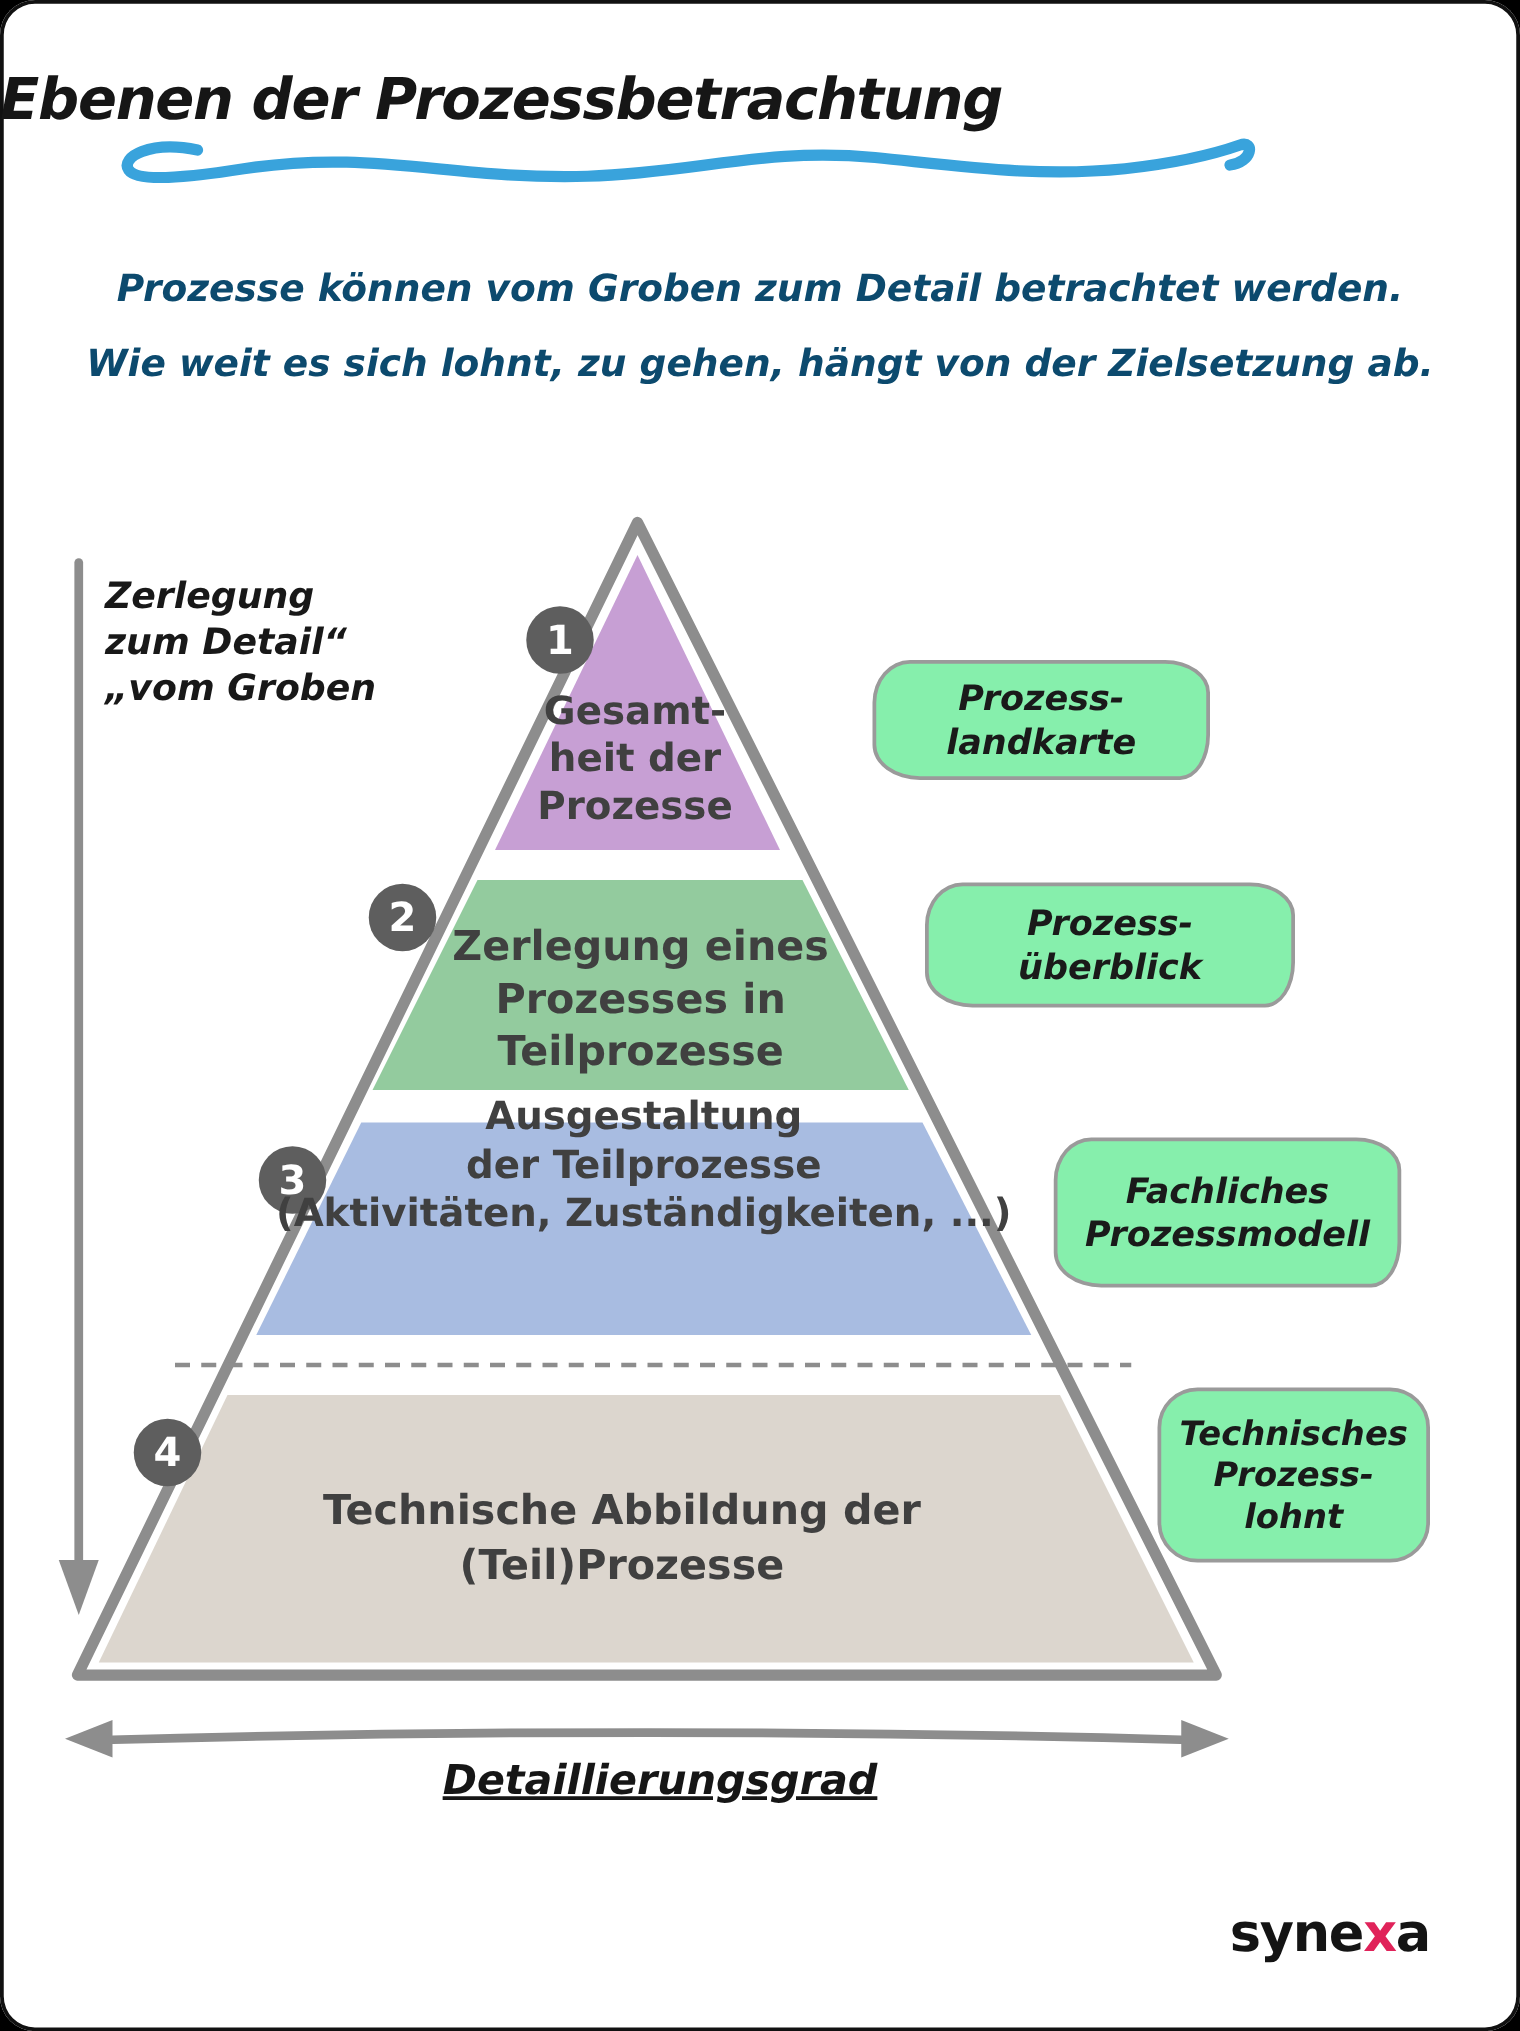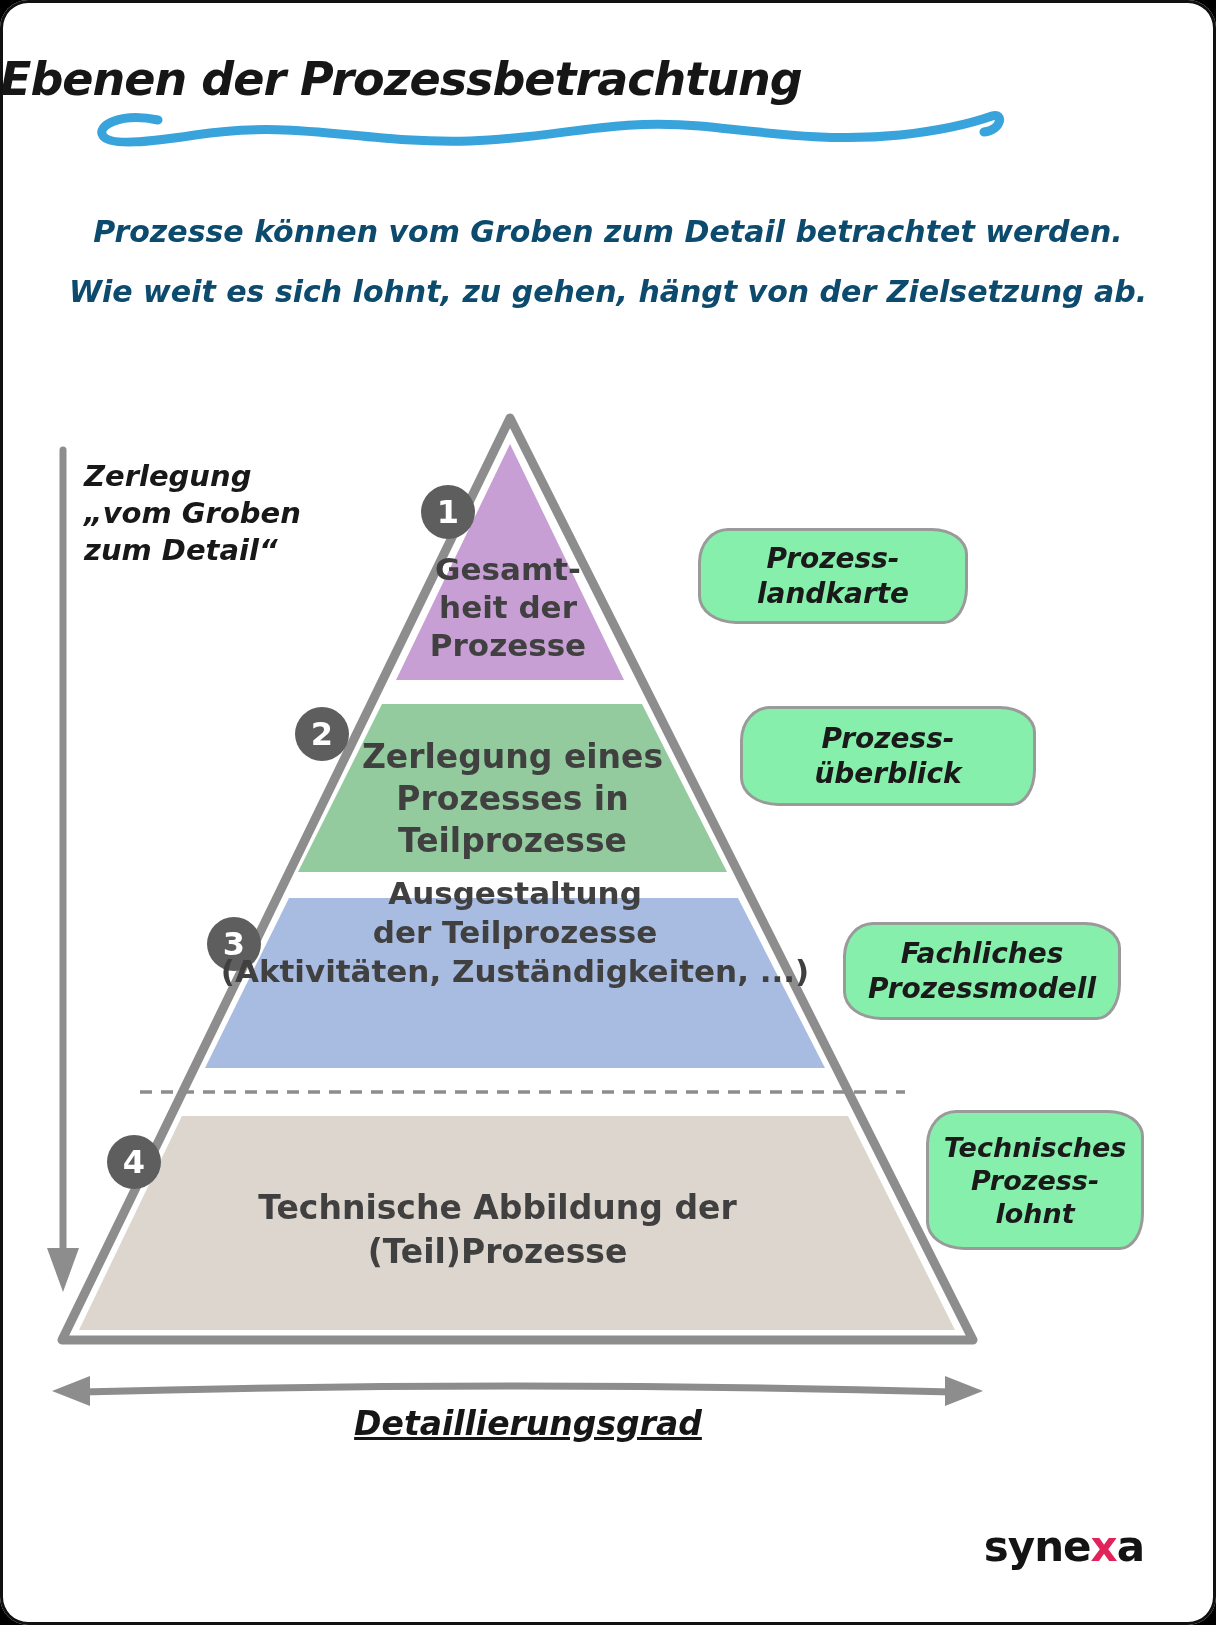--- a/index.html
+++ b/index.html
@@ -103,22 +103,22 @@
     font-size: 28px;
     line-height: 35px;
     font-weight: bold;
     font-style: italic;
     color: #1a1a1a;
     text-align: center;
     box-sizing: border-box;
   }
   .b1 { left: 698px; top: 528px; width: 270px; height: 96px; }
   .b2 { left: 740px; top: 706px; width: 296px; height: 100px; }
-  .b3 { left: 843px; top: 910px; width: 278px; height: 98px; margin-top: 12px; }
-  .b4 { left: 926px; top: 1110px; width: 218px; height: 140px; font-size: 27px; line-height: 33px; }
+  .b3 { left: 843px; top: 910px; width: 278px; height: 120px; }
+  .b4 { left: 926px; top: 1110px; width: 218px; height: 140px; font-size: 27px; line-height: 33px; border-radius: 32px; }
 
   .axis-label {
     position: absolute;
     top: 1404px;
     left: 0;
     width: 1056px;
     text-align: center;
     font-size: 33px;
     font-weight: bold;
     font-style: italic;
@@ -164,22 +164,22 @@
     <polygon points="52,1391 90,1376 90,1406" fill="#8d8d8d"></polygon>
     <polygon points="983,1391 945,1376 945,1406" fill="#8d8d8d"></polygon>
   </svg>
 
   <h1 class="title">Ebenen der Prozessbetrachtung</h1>
   <div class="subtitle s1">Prozesse können vom Groben zum Detail betrachtet werden.</div>
   <div class="subtitle s2">Wie weit es sich lohnt, zu gehen, hängt von der Zielsetzung ab.</div>
 
   <div class="left-note">
     <div>Zerlegung</div>
+    <div>zum Detail“</div>
     <div>„vom Groben</div>
-    <div>zum Detail“</div>
   </div>
 
   <div class="badge bg1" style="background-color: rgb(94, 94, 94);">1</div>
   <div class="badge bg2" style="background-color: rgb(94, 94, 94);">2</div>
   <div class="badge bg3" style="background-color: rgb(94, 94, 94);">3</div>
   <div class="badge bg4" style="background-color: rgb(94, 94, 94);">4</div>
 
   <div class="lvl-text t1">
     <div>Gesamt-</div>
     <div>heit der</div>

